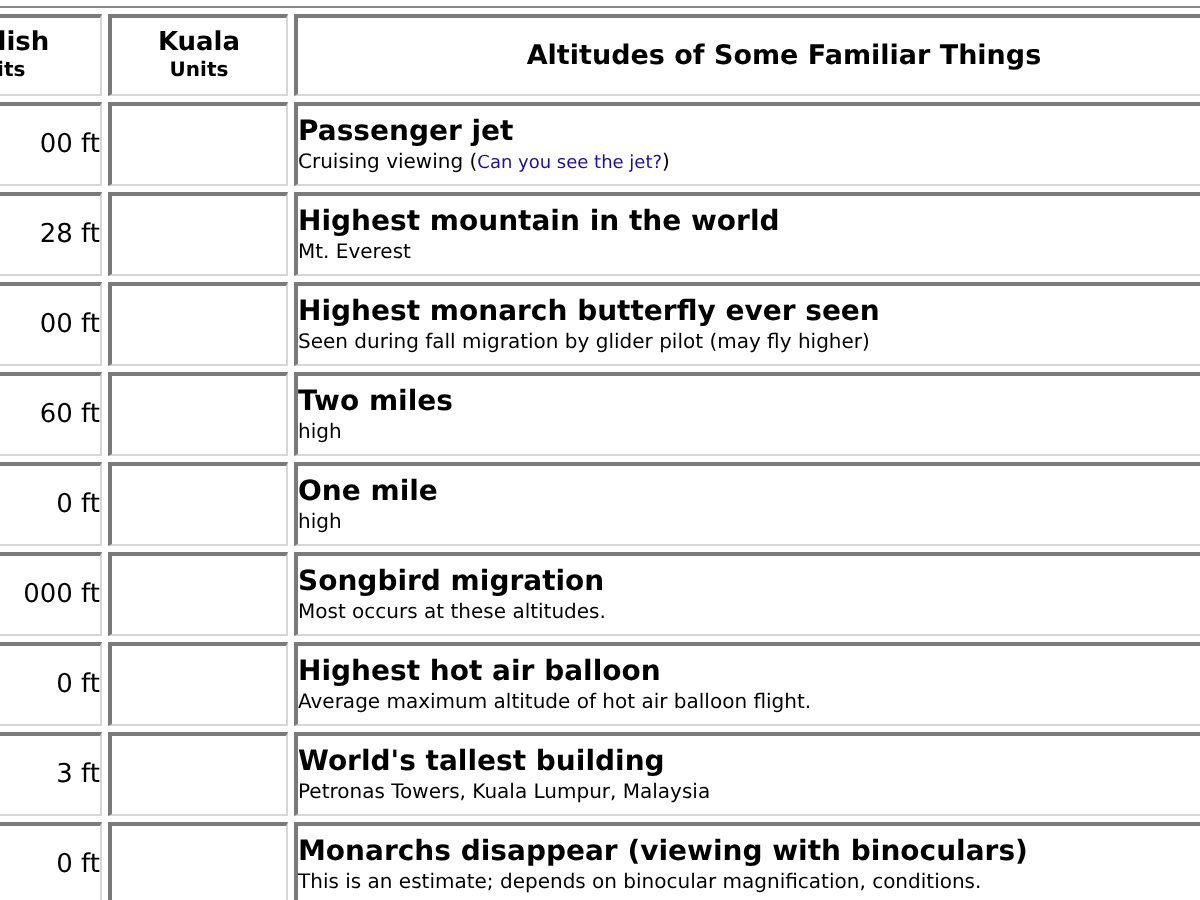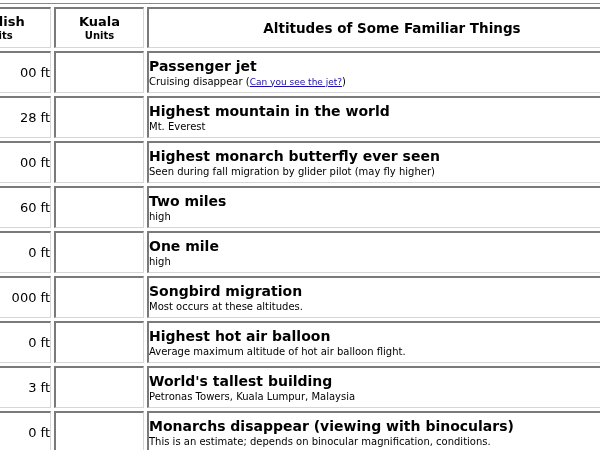--- a/index.html
+++ b/index.html
@@ -19,21 +19,21 @@
   .c-met { width: 87px; }
   th { height: 38px; vertical-align: middle; text-align: center; }
   th .big { display: block; font-size: 13px; font-weight: bold; line-height: 15px; }
   th .small { display: block; font-size: 10px; font-weight: bold; line-height: 13px; }
   th.c-desc { font-size: 13.5px; font-weight: bold; }
   td { height: 39px; vertical-align: middle; }
   td.c-eng { font-size: 13px; text-align: right; padding-right: 25px; }
   td.c-desc { padding-left: 5px; }
   .dtitle { display: block; font-size: 14px; font-weight: bold; line-height: 18px; }
   .dsub { display: block; font-size: 10px; line-height: 14px; }
-  .link { color: #1a0dab; text-decoration: underline; font-size: 9px; }
+  .link { color: #1a0dab; font-size: 9px; }
 </style>
 </head>
 <body>
 
 <table class="alt">
   <tbody>
       <tr>
     <th class="c-eng">
       <span class="big">English</span>
       <span class="small">Units</span>
@@ -43,21 +43,21 @@
       <span class="small">Units</span>
     </th>
     <th class="c-desc">Altitudes of Some Familiar Things</th>
   </tr>
 
   <tr>
     <td class="c-eng">00 ft</td>
     <td class="c-met"></td>
     <td class="c-desc">
       <span class="dtitle">Passenger jet</span>
-      <span class="dsub"><span>Cruising disappear</span><span> (</span><a class="link">Can you see the jet?</a><span>)</span></span>
+      <span class="dsub"><span>Cruising viewing</span><span> (</span><a class="link">Can you see the jet?</a><span>)</span></span>
     </td>
   </tr>
 
   <tr>
     <td class="c-eng">28 ft</td>
     <td class="c-met"></td>
     <td class="c-desc">
       <span class="dtitle">Highest mountain in the world</span>
       <span class="dsub">Mt. Everest</span>
     </td>

